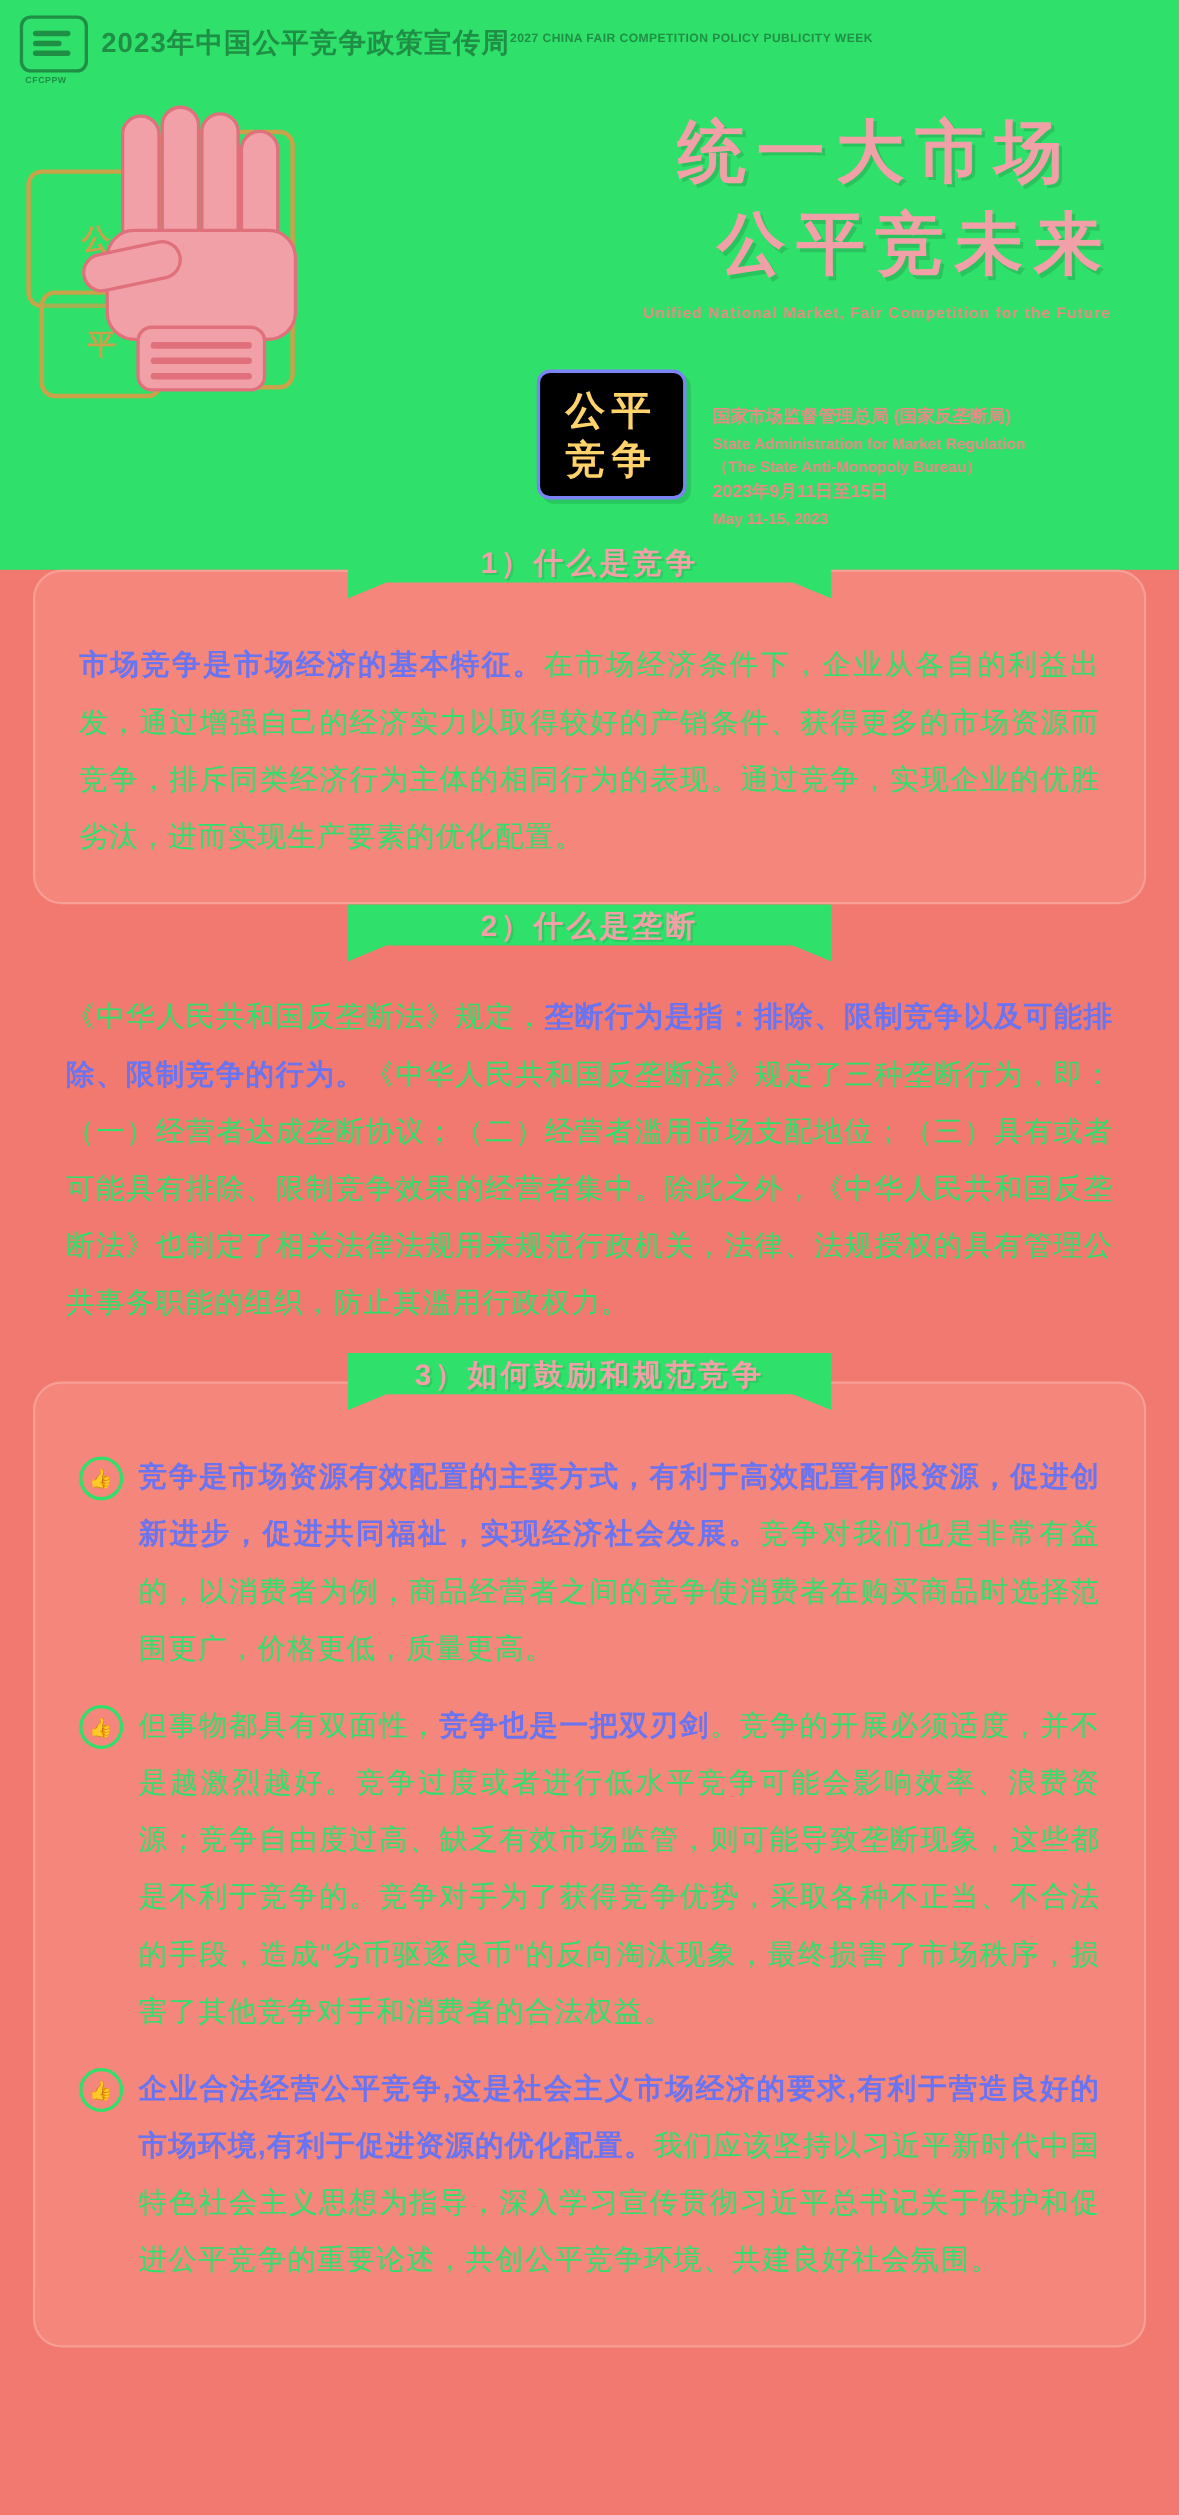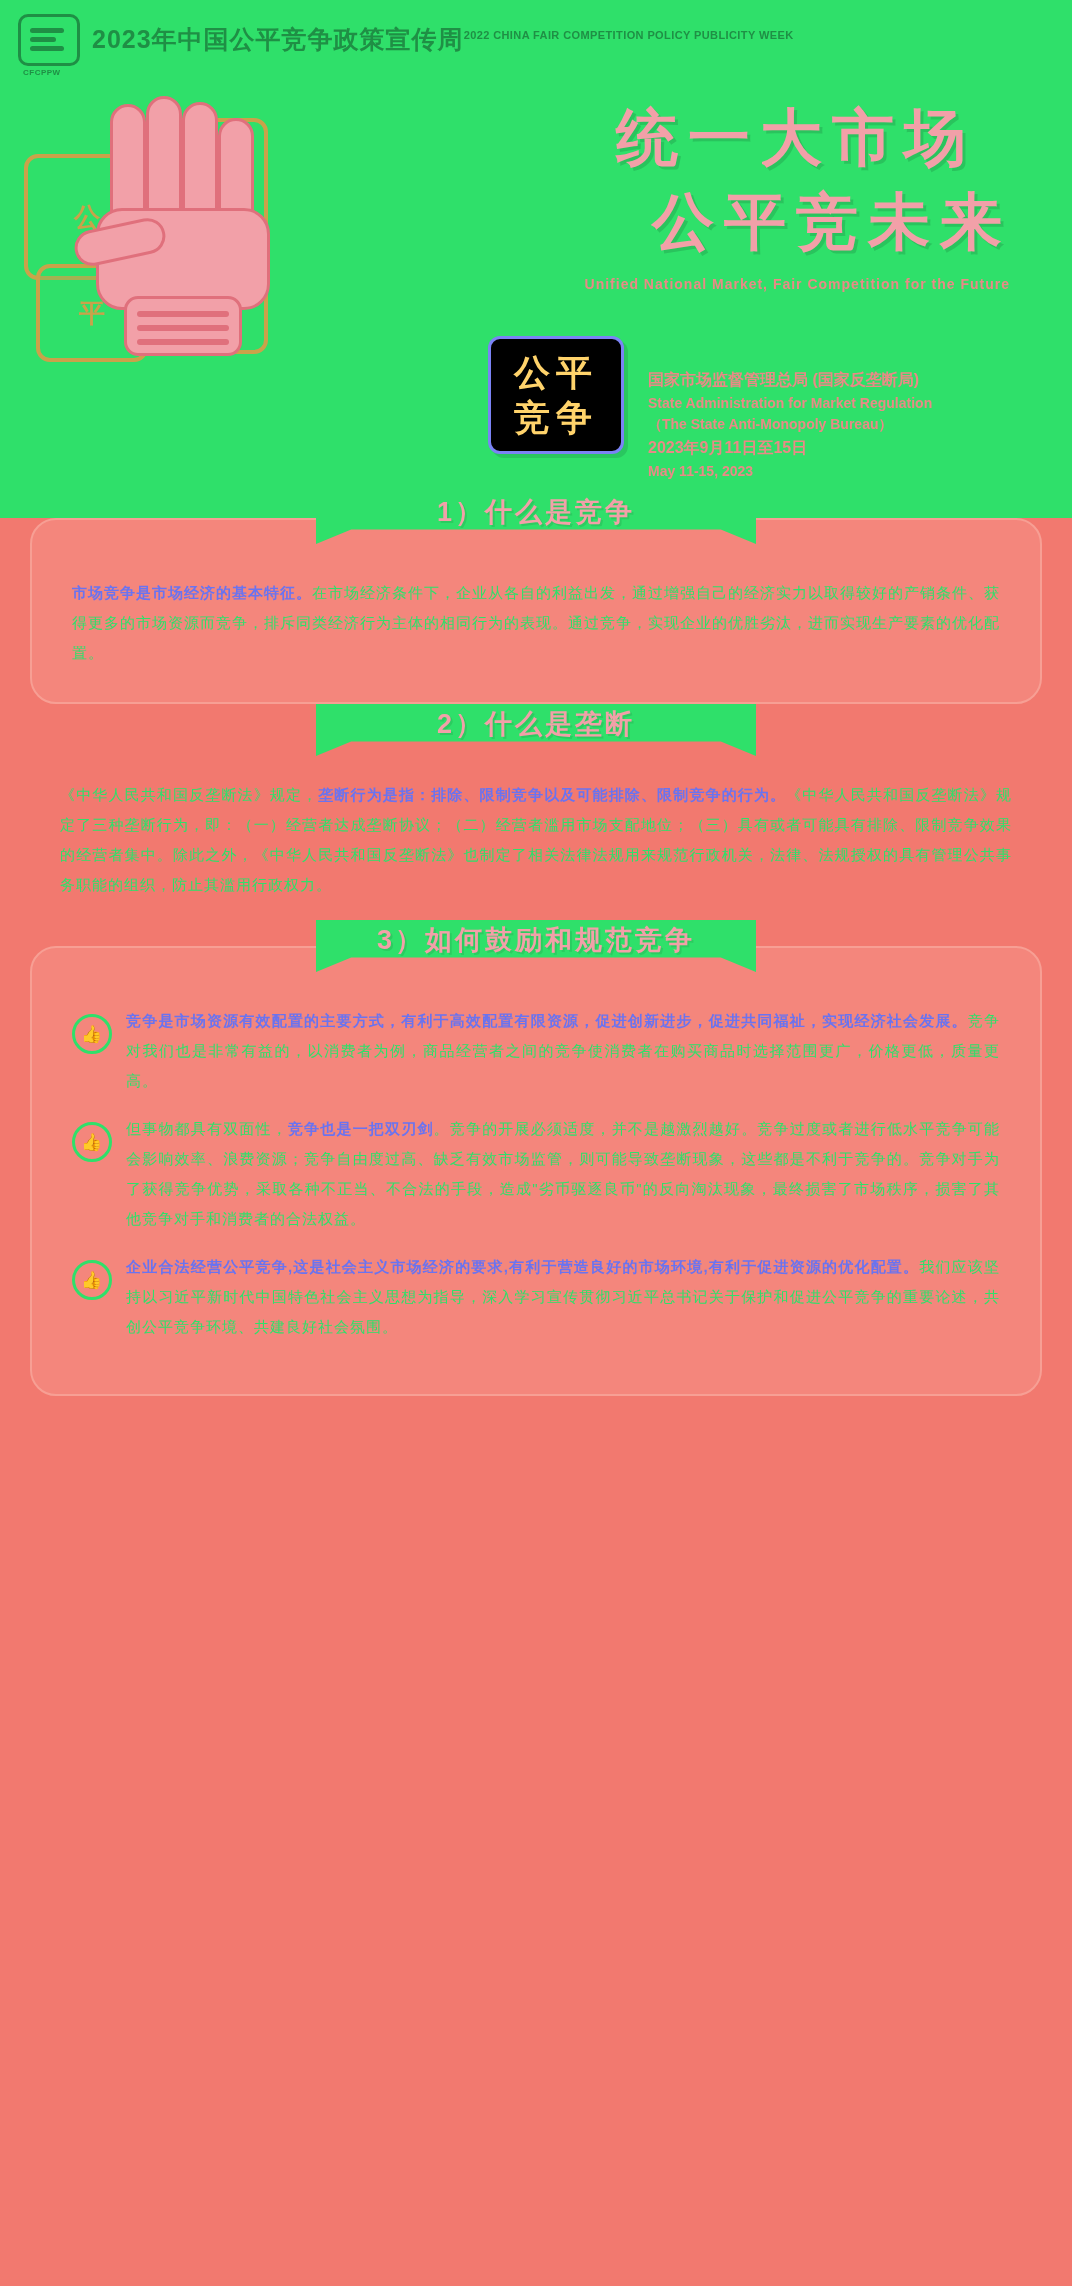--- a/index.html
+++ b/index.html
@@ -197,21 +197,21 @@
     display:flex;align-items:center;justify-content:center;
     color:#f2a0a8;
     font-size:27px;font-weight:bold;letter-spacing:3px;
     clip-path:polygon(0 0,100% 0,100% 100%,92% 72%,8% 72%,0 100%);
     text-shadow:2px 2px 0 rgba(31,143,69,.25);
   }
   .ribbon .ribbon-text{padding-bottom:12px;}
 
   p.body{
     margin:0 0 0 0;
-    font-size:15px;
+    font-size:26px;
     line-height:2.0;
     color:#2fe06a;
     text-align:justify;
     text-justify:inter-ideograph;
     letter-spacing:1px;
   }
   .hl{color:#6a73f0;font-weight:bold;}
 
   .bullet-row{
     display:flex;
@@ -244,21 +244,21 @@
 
     <div class="hdr-topbar">
       <div class="logo-badge">
         <div class="bar b1"></div>
         <div class="bar b2"></div>
         <div class="bar b3"></div>
         <div class="cap">CFCPPW</div>
       </div>
       <div class="hdr-titles">
         <div class="hdr-cn">2023年中国公平竞争政策宣传周</div>
-        <div class="hdr-en">2022 CHINA FAIR COMPETITION POLICY PUBLICITY WEEK</div>
+        <div class="hdr-en">2027 CHINA FAIR COMPETITION POLICY PUBLICITY WEEK</div>
       </div>
     </div>
 
     <div class="art">
       <div class="puzzle pz-a">
         <div class="pz-txt">公</div>
       </div>
       <div class="puzzle pz-b">
         <div class="pz-txt">国</div>
       </div>

